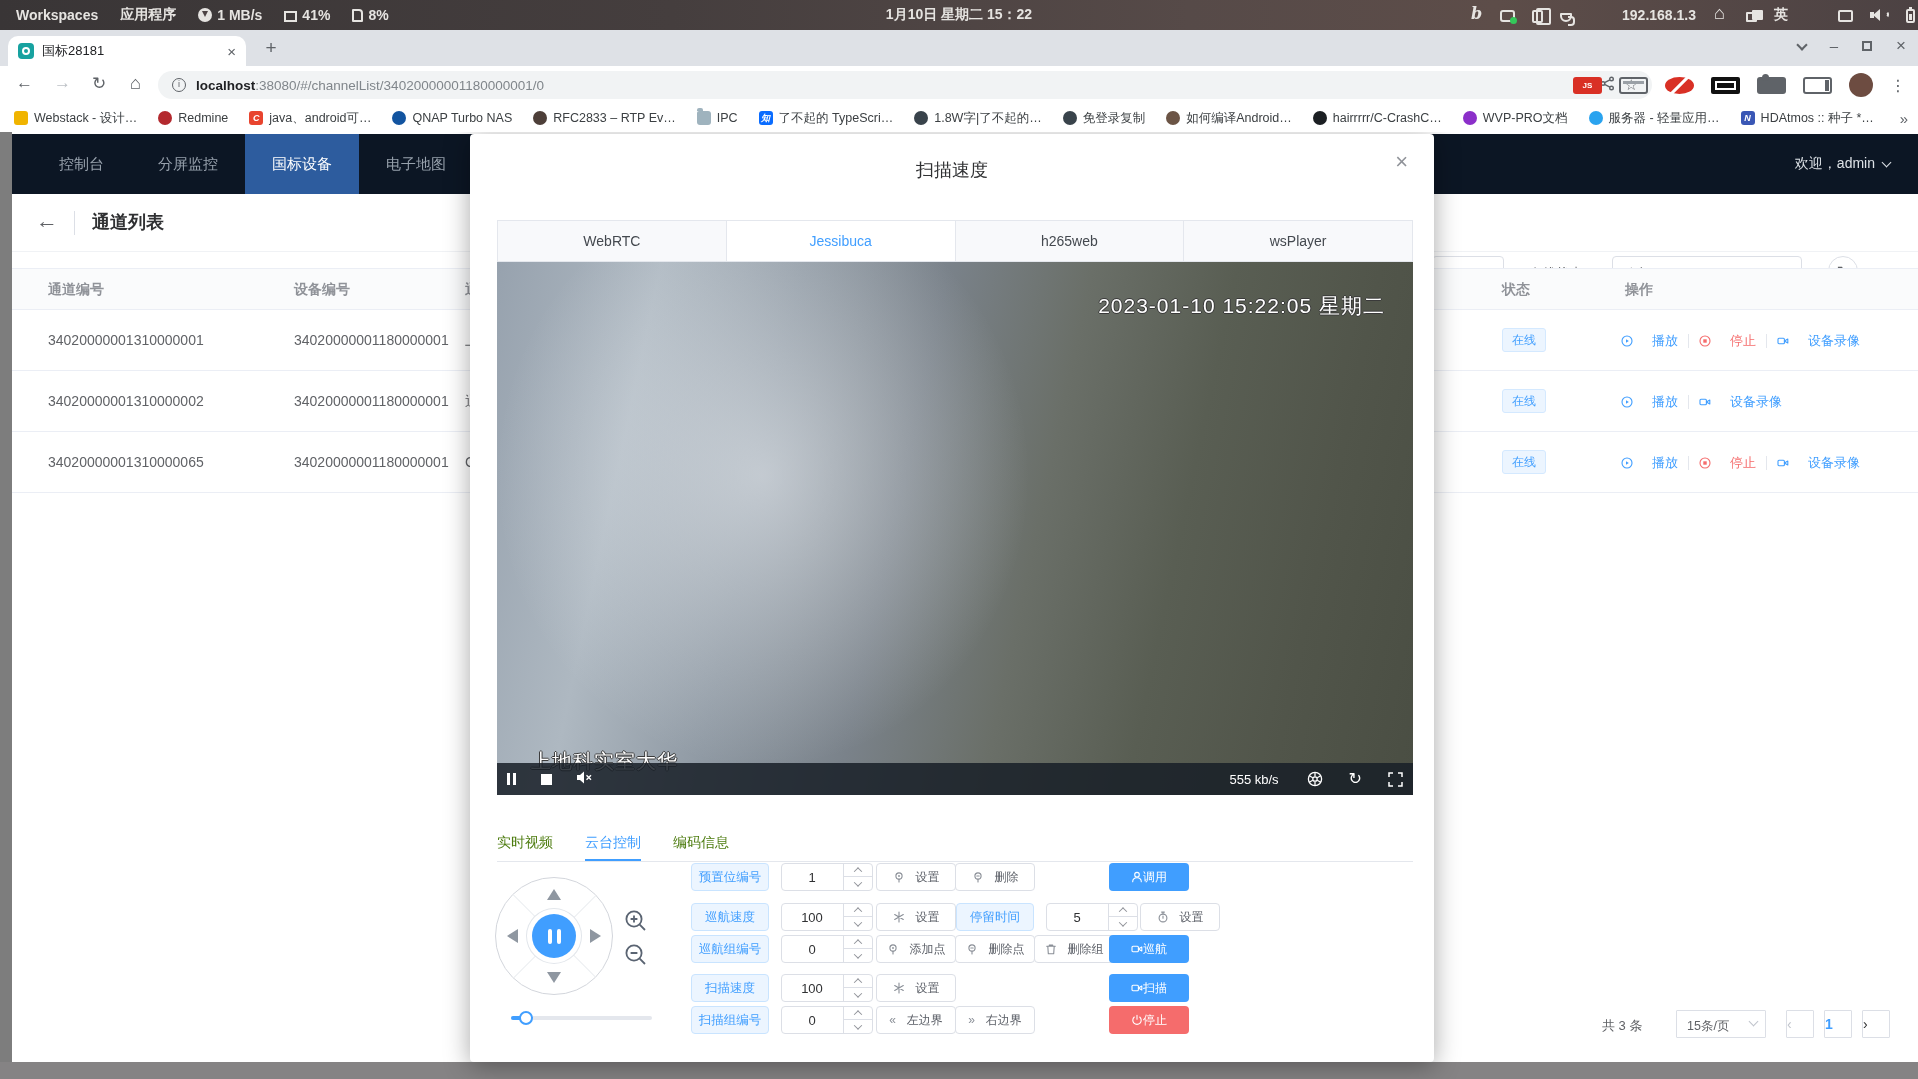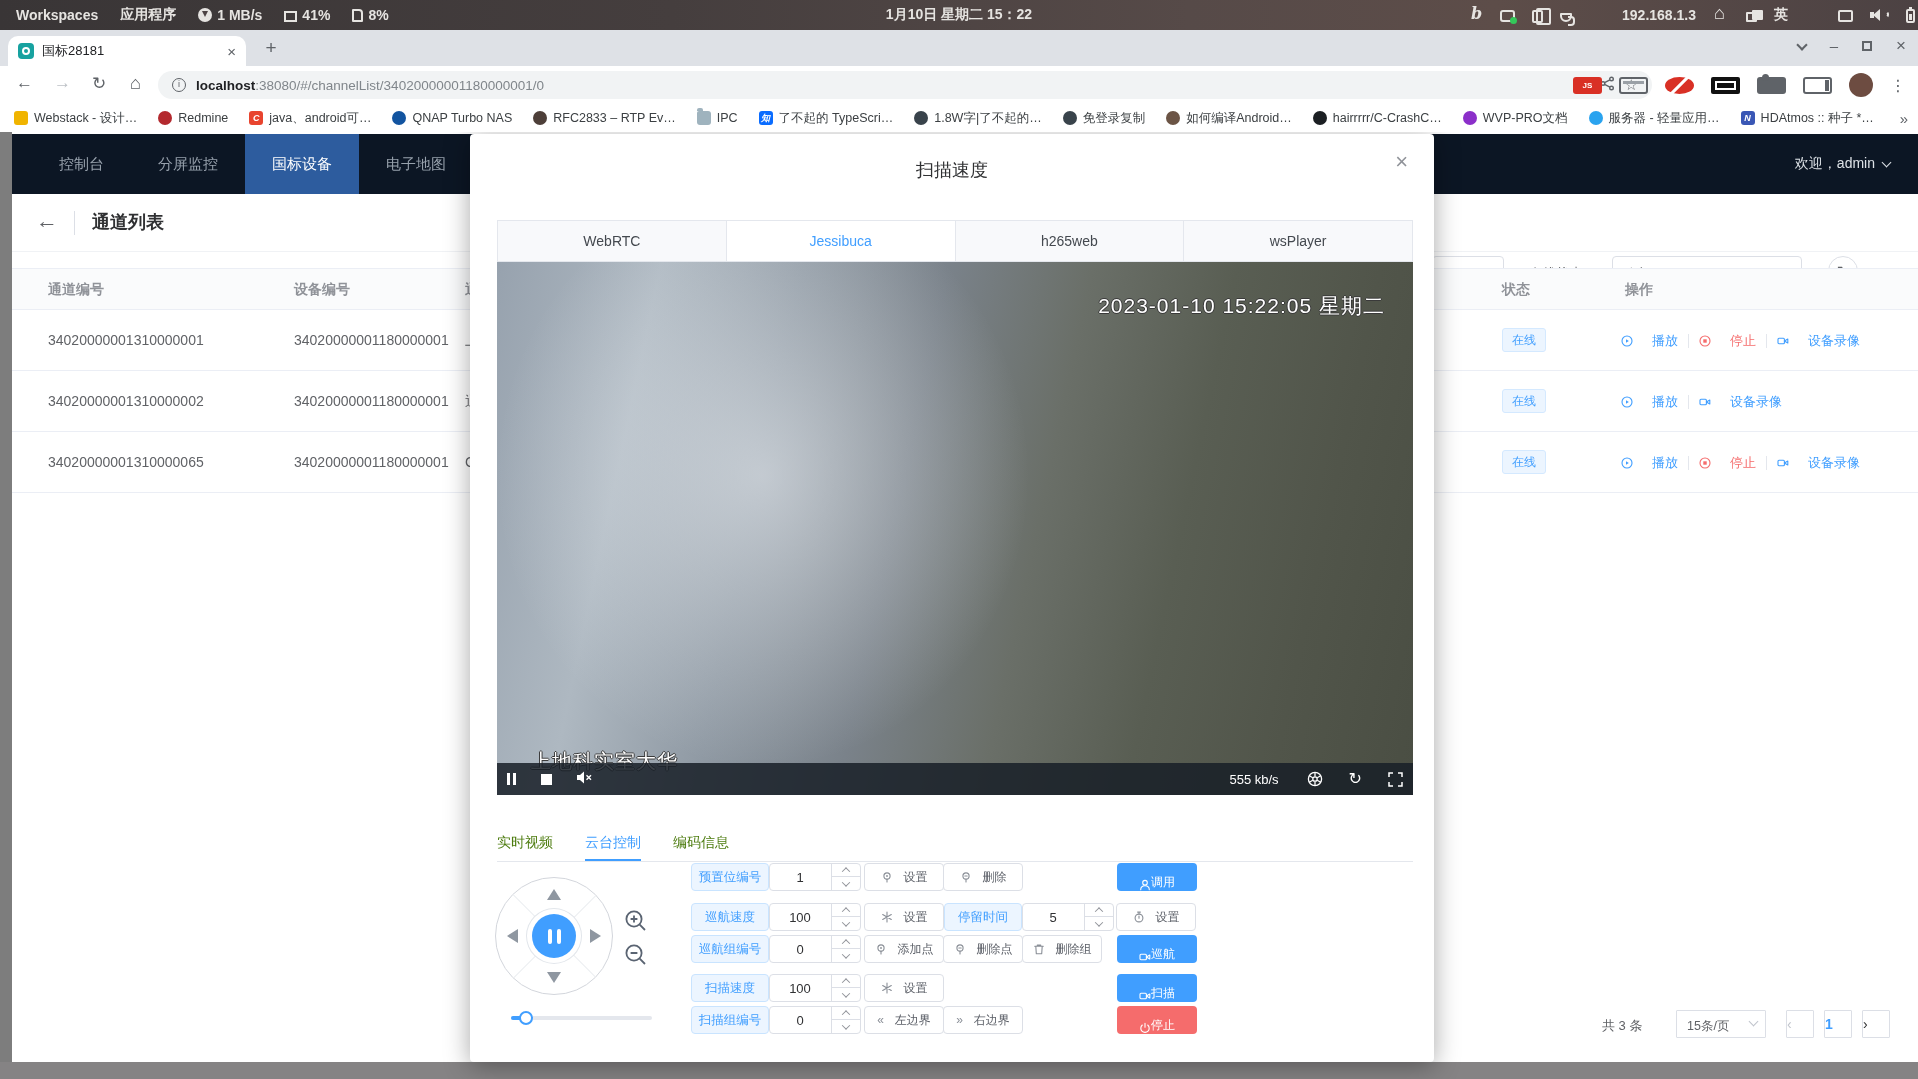--- a/index.html
+++ b/index.html
@@ -161,37 +161,37 @@
 .j-center{position:absolute;left:50%;top:50%;width:44px;height:44px;margin:-22px 0 0 -22px;border-radius:50%;background:#409eff;
  box-shadow:0 0 0 5px #fff,0 0 0 6px #e2e6eb;display:flex;align-items:center;justify-content:center;gap:5px;cursor:pointer}
 .j-center i{width:4px;height:15px;background:#fff;border-radius:2px}
 .zoom-btn{position:absolute;left:153px;width:26px;height:26px;background:#fff;border:none;padding:0;cursor:pointer}
 .slider{position:absolute;left:41px;top:882px;width:141px;height:4px;background:#e4e7ed;border-radius:2px;cursor:pointer}
 .slider .fill{position:absolute;left:0;top:0;height:4px;width:16px;background:#409eff;border-radius:2px}
 .slider .knob{position:absolute;left:8px;top:-5px;width:14px;height:14px;background:#fff;border:2px solid #409eff;border-radius:50%}
 
 .prow{position:absolute;left:221px;width:506px;height:28px;display:flex;align-items:stretch}
 .plab{width:78px;flex:none;background:#ecf5ff;border:1px solid #c9e4ff;border-radius:4px;color:#409eff;font-size:12.5px;
- display:flex;align-items:center;justify-content:center;margin-right:0;white-space:nowrap}
+ display:flex;align-items:center;justify-content:center;margin-right:12px;white-space:nowrap}
 .pin{width:92px;flex:none;position:relative;border:1px solid #dcdfe6;border-radius:4px;background:#fff;margin-right:3px}
 .pin em{position:absolute;left:0;right:30px;top:6px;text-align:center;font-size:13px;color:#303133}
 .spin{position:absolute;right:0;top:0;bottom:0;width:29px;border-left:1px solid #dcdfe6}
 .spin i{position:absolute;left:0;right:0;height:13px;display:flex;align-items:center;justify-content:center;cursor:pointer}
 .spin .up{top:0;border-bottom:1px solid #dcdfe6}
 .spin .dn{bottom:0}
 .spin b{width:6px;height:6px;border-left:1.4px solid #909399;border-top:1.4px solid #909399;display:block}
 .spin .up b{transform:rotate(45deg) translate(1px,1px)}
 .spin .dn b{transform:rotate(225deg) translate(1px,1px)}
 .pbtn{height:28px;width:80px;flex:none;background:#fff;border:1px solid #dcdfe6;border-radius:4px;margin-left:-1px;
  font-size:12px;color:#5a5e66;display:flex;align-items:center;justify-content:center;gap:11px;cursor:pointer;white-space:nowrap}
 .pbtn:first-of-type{margin-left:0}
 .pbtn svg,.pbtn .chev{color:#8a8f97}
 .chev{font-size:12px;line-height:12px}
-.pact{position:absolute;right:0;top:0;width:80px;height:28px;border:none;border-radius:4px;color:#fff;font-size:12px;
- display:flex;align-items:flex-end;justify-content:center;cursor:pointer}
+.pact{position:absolute;right:8px;top:0;width:80px;height:28px;border:none;border-radius:4px;color:#fff;font-size:12px;
+ display:flex;align-items:center;justify-content:center;cursor:pointer}
 .pact.primary{background:#409eff}
 .pact.danger{background:#f56c6c}
 </style>
 </head>
 <body>
 
 <div class="sysbar">
   <div class="sys-left">
     <span class="lbl">Workspaces</span>
     <span class="lbl">应用程序</span>

